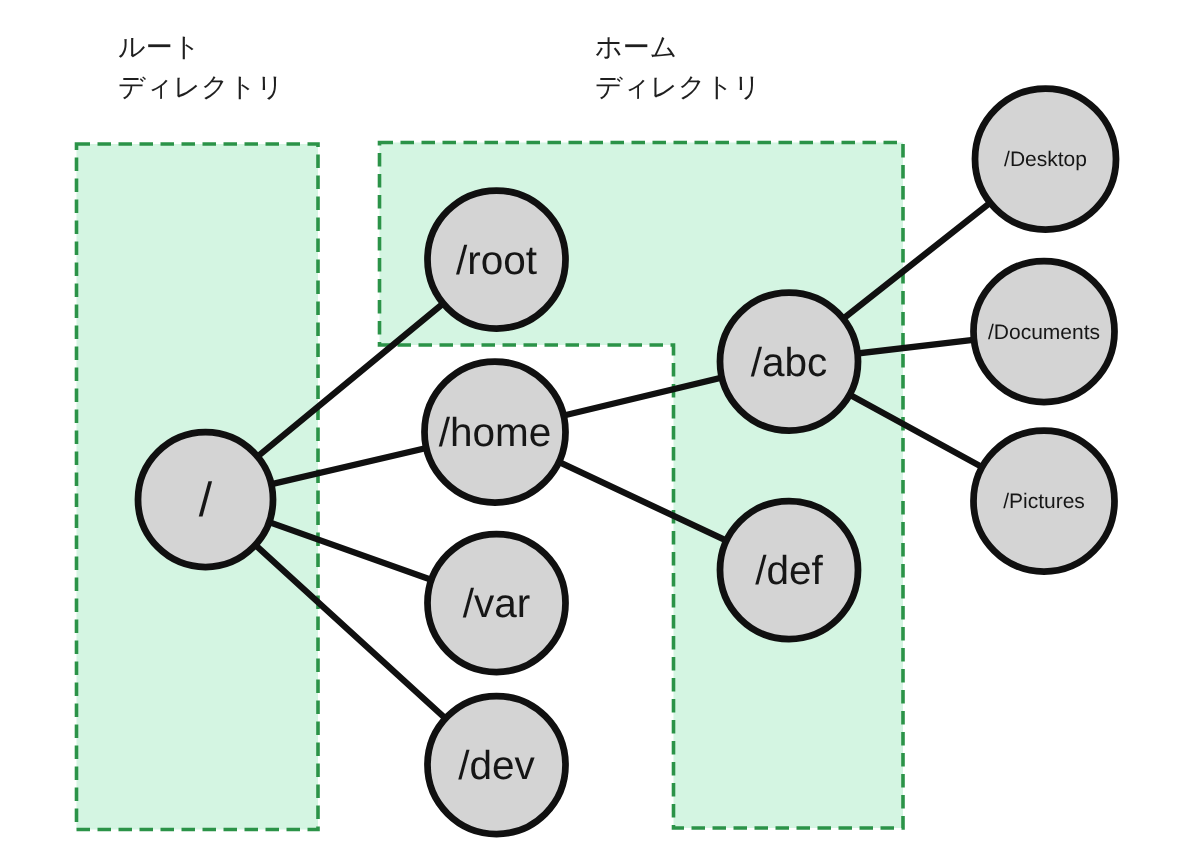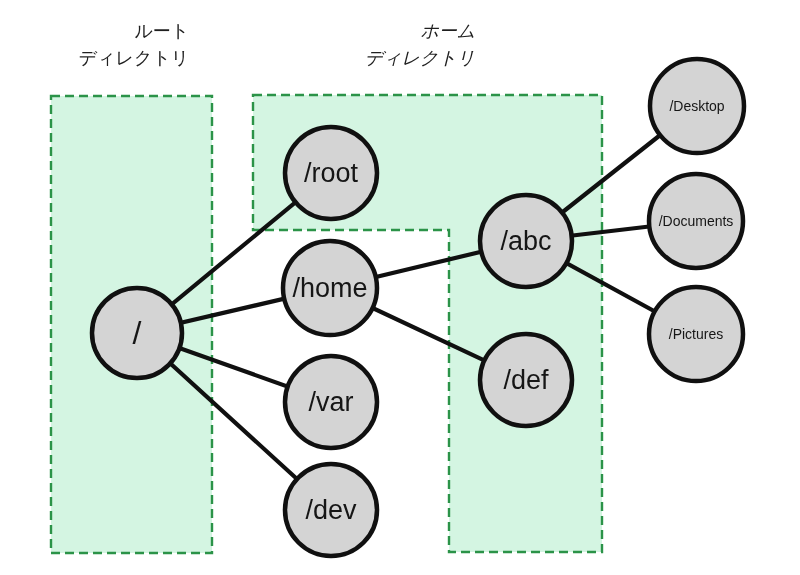--- a/index.html
+++ b/index.html
@@ -32,28 +32,28 @@
     stroke-width: 4.5;
   }
   .node-label {
     text-anchor: middle;
     font-family: "Liberation Sans", sans-serif;
   }
   .region-label {
     position: absolute;
     top: 18px;
     transform: translateX(-50%);
-    text-align: right;
+    text-align: left;
     font-size: 18px;
     line-height: 27px;
     color: #1f1f1f;
     white-space: nowrap;
   }
   #root-region-label { left: 134px; }
-  #home-region-label { left: 420px; font-style: italic; }
+  #home-region-label { left: 452px; }
 </style>
 </head>
 <body>
 
 <div id="stage">
 
   <svg id="diagram" width="800" height="575" viewBox="0 0 800 575" xmlns="http://www.w3.org/2000/svg">
     <g id="regions-layer">
         <polygon points="51,96 212,96 212,553 51,553" class="region" fill="#d4f5e2" stroke="#2b9348"></polygon>
         <polygon points="253,95 602,95 602,552 449,552 449,230 253,230" class="region" fill="#d4f5e2" stroke="#2b9348"></polygon>

